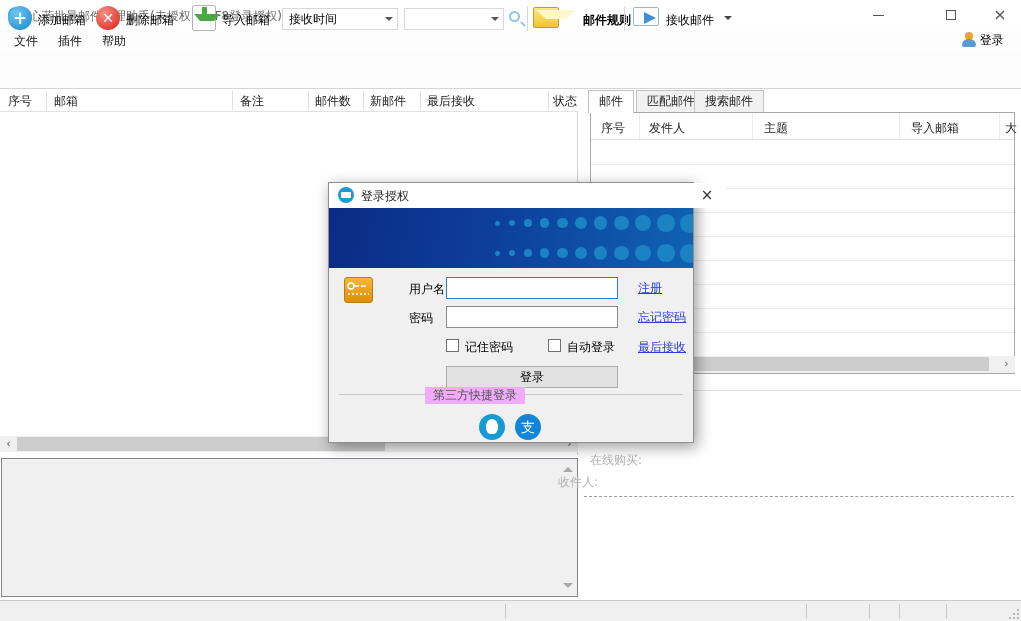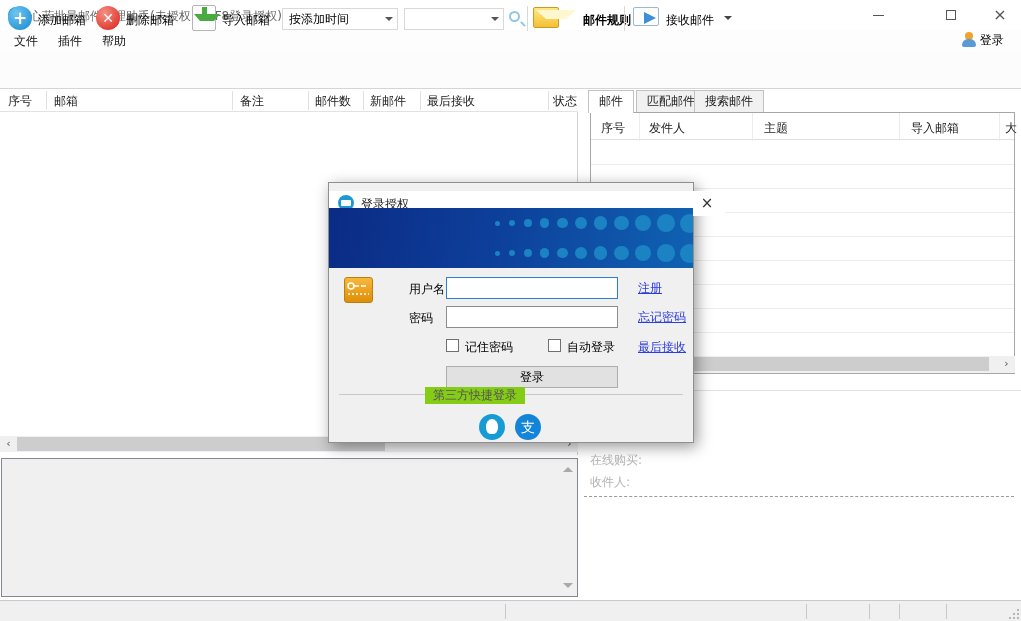--- a/index.html
+++ b/index.html
@@ -85,35 +85,35 @@
   
   #statusbar { left:0; top:600px; width:1021px; height:21px; background:#f0f0f0; border-top:1px solid #c9c9c9; }
   .status-sep { position:absolute; top:3px; width:1px; height:15px; background:#c8c8c8; }
   #resize-grip { position:absolute; right:2px; bottom:2px; width:10px; height:10px; }
   #resize-grip::before { content:""; position:absolute; width:2px; height:2px; background:#b5b5b5;
     box-shadow:4px 0 #b5b5b5, 8px 0 #b5b5b5, 4px -4px #b5b5b5, 8px -4px #b5b5b5, 8px -8px #b5b5b5; left:0; top:8px; }
 
   
   #login-dialog { left:328px; top:182px; width:366px; height:261px; background:#f0f0f0;
     border:1px solid #8f8f8f; box-shadow:3px 4px 14px rgba(0,0,0,.4); z-index:10; }
-  #dlg-titlebar { position:absolute; left:0; top:8px; width:396px; height:25px; background:#fff; }
+  #dlg-titlebar { position:absolute; left:0; top:0; width:396px; height:25px; background:#fff; }
   #dlg-title { position:absolute; left:32px; top:5px; color:#222; }
   #dlg-close { position:absolute; right:8px; top:3px; font-size:15px; color:#333; width:20px; text-align:center; }
   #dlg-banner { position:absolute; left:0; top:25px; width:364px; height:60px; overflow:hidden;
     background:linear-gradient(100deg, #0b2b85 0%, #0d3f9a 45%, #0f62b2 100%); }
   .dot { position:absolute; border-radius:50%; background:#1b82c4; }
   .fld-label { position:absolute; color:#000; }
   .fld-input { position:absolute; width:172px; height:22px; background:#fff; border:1px solid #8c8c8c; }
   #input-user { border:1px solid #2a7fd4; }
   .dlg-link { position:absolute; color:#2c3ddd; text-decoration:underline; }
   .chk { position:absolute; width:13px; height:13px; background:#fff; border:1px solid #707070; }
   #dlg-login-btn { position:absolute; left:117px; top:183px; width:172px; height:22px; background:#e1e1e1;
     border:1px solid #adadad; text-align:center; line-height:20px; }
   #third-party-row { position:absolute; left:10px; top:211px; width:344px; border-top:1px solid #c9c9c9; }
-  #third-party-label { position:absolute; left:96px; top:204px; background:#84cc16; padding:0 8px; color:#555; }
+  #third-party-label { position:absolute; left:96px; top:204px; background:#f0abfc; padding:0 8px; color:#555; }
   #key-icon { position:absolute; left:15px; top:94px; width:29px; height:26px; border-radius:3px;
     background:linear-gradient(#f7b83a,#e08e07); border:1px solid #b97f10; }
   .oauth { position:absolute; top:231px; width:26px; height:26px; border-radius:50%; }
   #qq-icon { left:150px; background:#169bd5; }
   #qq-icon::after { content:""; position:absolute; left:7px; top:5px; width:12px; height:15px; background:#fff; border-radius:50% 50% 42% 42%; }
   #alipay-icon { left:186px; background:#1385d8; color:#fff; text-align:center; line-height:26px; font-size:14px; }
 </style>
 </head>
 <body>
 
@@ -137,21 +137,21 @@
   </span>
 
   <div id="toolbar" class="abs"></div>
   <div id="add-icon" class="circle-icon abs">+</div>
   <span class="tool-text abs" style="left:38px;">添加邮箱</span>
   <div id="del-icon" class="circle-icon abs">✕</div>
   <span class="tool-text abs" style="left:126px;">删除邮箱</span>
   <div id="import-icon" class="abs"></div>
   <span class="tool-text abs" style="left:222px;">导入邮箱</span>
   <div id="combo-sort" class="combo abs">
-    <span>按添加时间</span>
+    <span>接收时间</span>
     <span class="arrow"></span>
   </div>
   <div id="combo-filter" class="combo abs">
     <span></span>
     <span class="arrow"></span>
   </div>
   <div id="search-icon" class="abs"></div>
   <div class="tool-sep abs" style="left:527px;"></div>
   <div id="rules-icon" class="abs"></div>
   <span class="tool-text abs" style="left:583px;font-weight:bold;">邮件规则</span>
@@ -210,21 +210,21 @@
       <div id="mail-hscroll">
         <span class="sb-btn" style="left:0;">‹</span>
         <span class="sb-thumb" style="left:17px;width:380px;"></span>
         <span class="sb-btn" style="left:406px;">›</span>
       </div>
     </div>
   </div>
   <div id="tabpage-bottom" class="abs"></div>
 
   <span class="preview-label abs" style="left:590px;top:452px;">在线购买:</span>
-  <span class="preview-label abs" style="left:590px;top:474px;text-align:center;">收件人:</span>
+  <span class="preview-label abs" style="left:558px;top:474px;text-align:center;">收件人:</span>
   <div id="preview-dotline" class="abs"></div>
 
   <div id="statusbar" class="abs">
 
     <span class="status-sep" style="left:505px;"></span>
 
     <span class="status-sep" style="left:806px;"></span>
 
     <span class="status-sep" style="left:869px;"></span>
 

